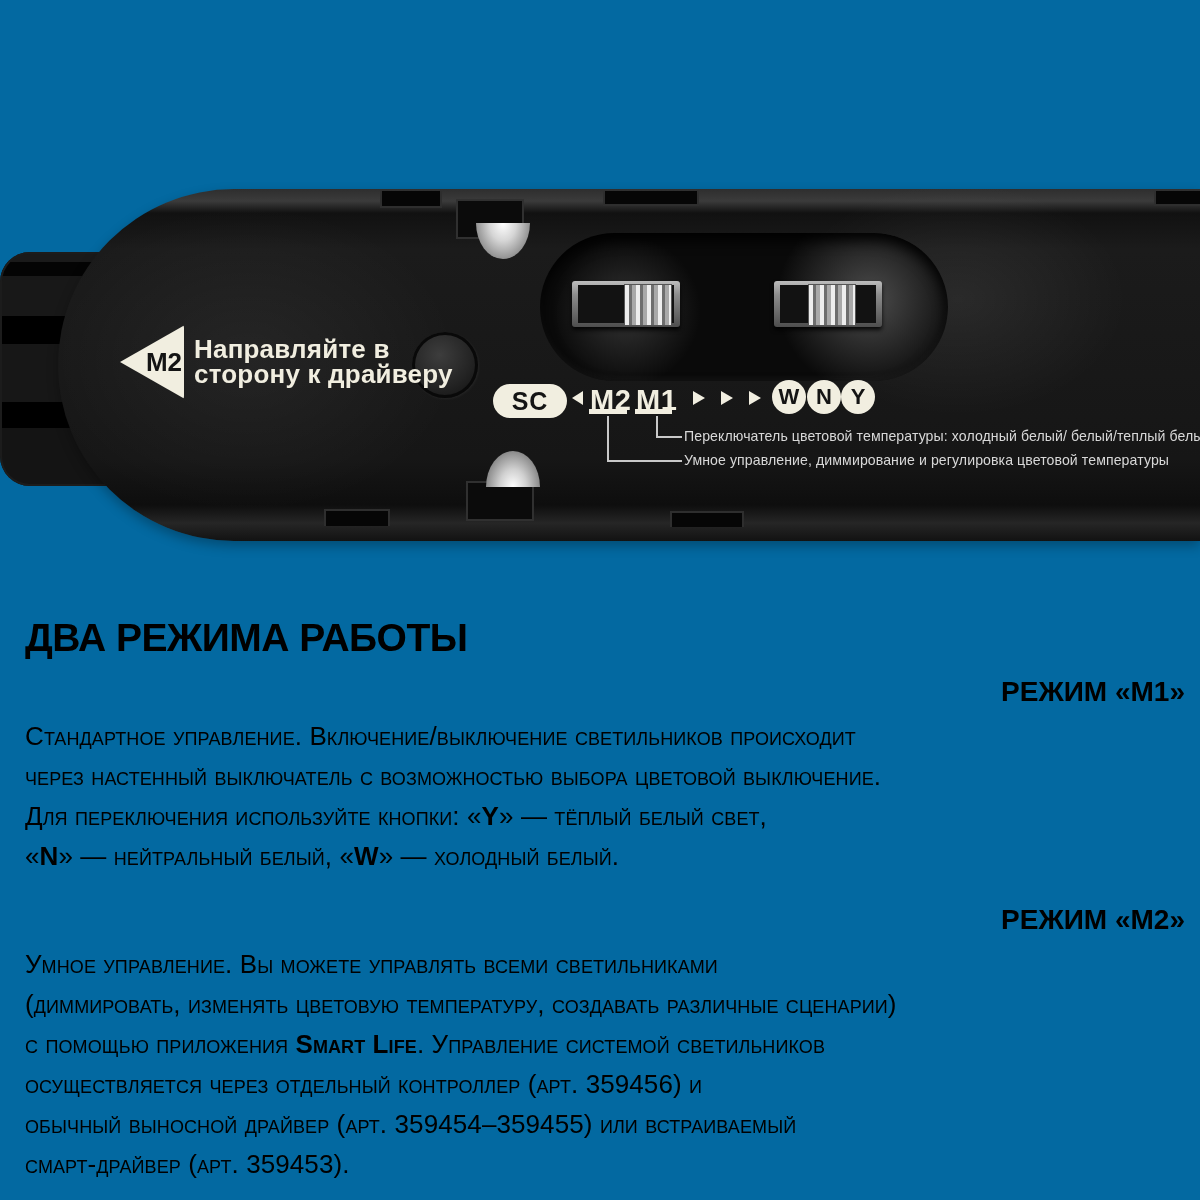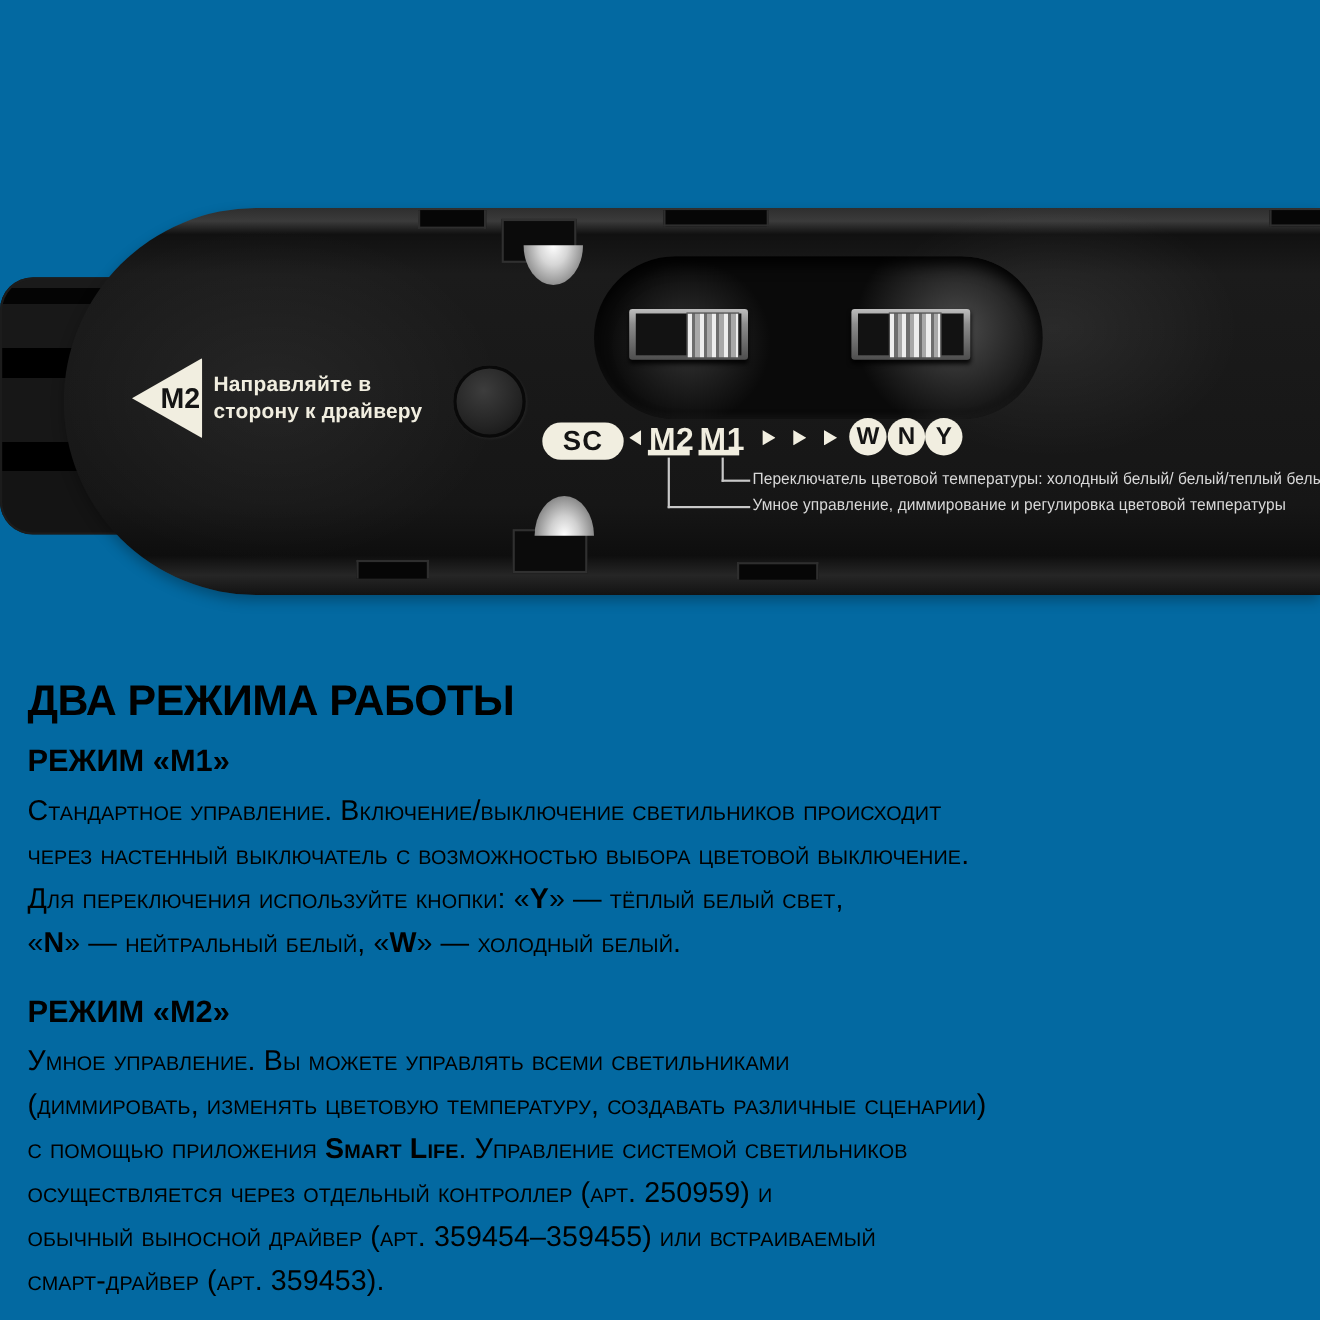--- a/index.html
+++ b/index.html
@@ -55,21 +55,21 @@
     background:radial-gradient(circle at 42% 35%,#3d3d3d,#242424 55%,#0d0d0d 100%);
     box-shadow:inset 0 0 0 3px #090909, 1px 1px 3px rgba(255,255,255,.06);}
 
   
   .cream{color:#f1eee0;}
   .m2tri{position:absolute;left:120px;top:324px;width:64px;height:76px;}
   .m2tri::before{content:"";position:absolute;inset:0;background:#f1eee0;
     clip-path:polygon(100% 2%,100% 98%,0 50%);border-radius:4px;}
   .m2tri span{position:absolute;right:2px;top:50%;transform:translateY(-50%);
     font-weight:700;font-size:26px;color:#141414;}
-  .dirnote{position:absolute;left:194px;top:337px;font-weight:700;font-size:19px;
+  .dirnote{position:absolute;left:194px;top:337px;font-weight:700;font-size:26px;
     line-height:25px;letter-spacing:.2px;}
   .scpill{position:absolute;left:493px;top:384px;width:74px;height:34px;border-radius:17px;
     background:#f1eee0;display:flex;align-items:center;justify-content:center;
     font-weight:700;font-size:25px;letter-spacing:1px;color:#141414;}
   .arrL{position:absolute;left:572px;top:391px;width:11px;height:14px;background:#f1eee0;
     clip-path:polygon(100% 0,100% 100%,0 50%);}
   .arrR{position:absolute;top:391px;width:12px;height:14px;background:#f1eee0;
     clip-path:polygon(0 0,100% 50%,0 100%);}
   .arrR.a1{left:693px;} .arrR.a2{left:721px;} .arrR.a3{left:749px;}
   .mlab{position:absolute;top:384px;font-weight:700;font-size:29px;letter-spacing:.5px;}
@@ -82,21 +82,21 @@
   .lead{position:absolute;border-left:2px solid #c8c8c8;border-bottom:2px solid #c8c8c8;}
   .lead.m1{left:656px;top:416px;width:24px;height:20px;}
   .lead.m2{left:607px;top:416px;width:73px;height:44px;}
   .co{position:absolute;left:684px;font-size:15px;color:#d8d8d8;white-space:nowrap;
     transform:scaleX(.94);transform-origin:left center;letter-spacing:.1px;}
   .co.c1{top:427px;} .co.c2{top:451px;}
 
   
   .content{position:absolute;left:25px;top:616px;width:1160px;color:#000;}
   .content h1{margin:0 0 16px;font-size:39px;font-weight:700;letter-spacing:-.5px;}
-  .content h2{margin:14px 0 8px;font-size:28px;font-weight:700;}
+  .content h2{margin:14px 0 8px;font-size:28px;font-weight:700;text-align:right;}
   .content h2.second{margin-top:28px;}
   .para{font-size:26px;line-height:40px;font-variant:small-caps;letter-spacing:.1px;}
   .para .line{white-space:nowrap;}
   .seg-b{font-weight:700;}
 </style>
 </head>
 <body>
 
 <div class="page">
 
@@ -168,19 +168,19 @@
       <div class="line"><span>через настенный выключатель с возможностью выбора цветовой выключение.</span></div>
       <div class="line"><span>Для переключения используйте кнопки: «</span><span class="seg-b">Y</span><span>» — тёплый белый свет,</span></div>
       <div class="line"><span>«</span><span class="seg-b">N</span><span>» — нейтральный белый, «</span><span class="seg-b">W</span><span>» — холодный белый.</span></div>
     </div>
 
     <h2 class="second">РЕЖИМ «M2»</h2>
     <div class="para">
       <div class="line"><span>Умное управление. Вы можете управлять всеми светильниками</span></div>
       <div class="line"><span>(диммировать, изменять цветовую температуру, создавать различные сценарии)</span></div>
       <div class="line"><span>с помощью приложения </span><span class="seg-b">Smart Life</span><span>. Управление системой светильников</span></div>
-      <div class="line"><span>осуществляется через отдельный контроллер (арт. 250959) и</span></div>
+      <div class="line"><span>осуществляется через отдельный контроллер (арт. 359456) и</span></div>
       <div class="line"><span>обычный выносной драйвер (арт. 359454–359455) или встраиваемый</span></div>
       <div class="line"><span>смарт-драйвер (арт. 359453).</span></div>
     </div>
   </section>
 
 </div>
 
 </body></html>

